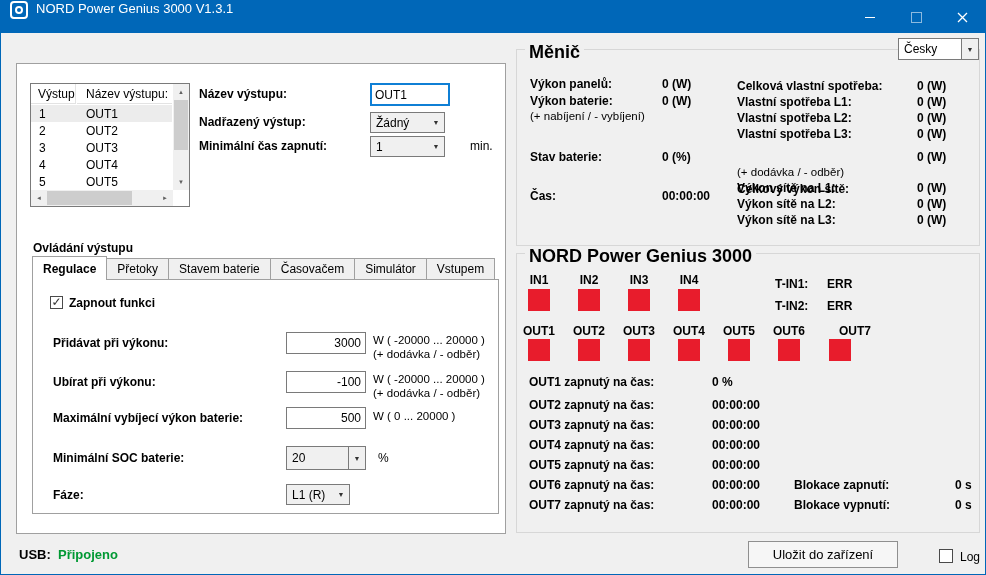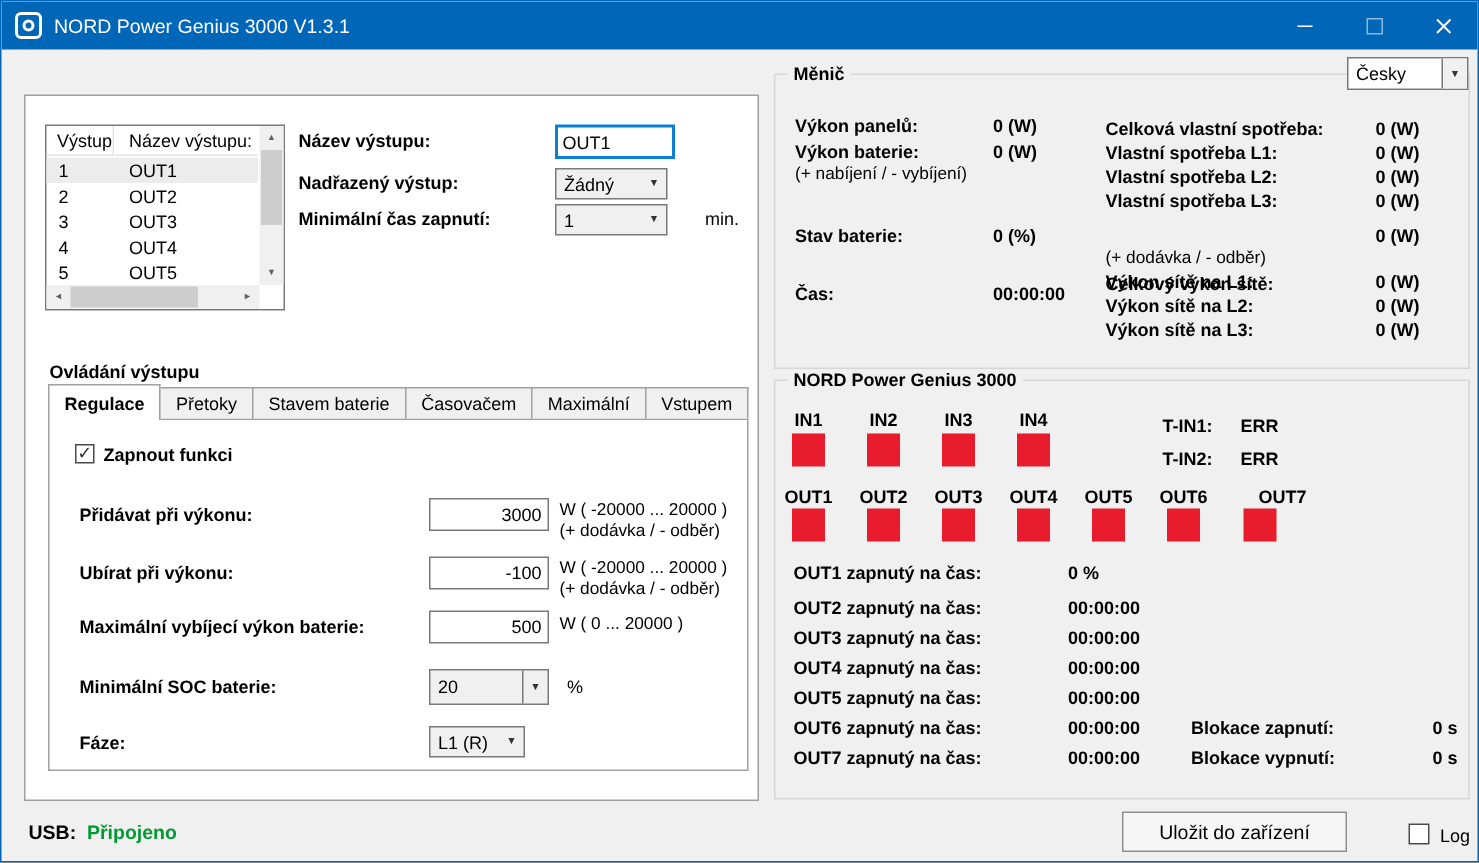--- a/index.html
+++ b/index.html
@@ -1,20 +1,20 @@
 <!DOCTYPE html>
 <html><head>
 <meta charset="utf-8">
 <style>
   html,body{margin:0;padding:0;background:#555;}
   #window{position:relative;width:986px;height:575px;background:#f0f0f0;border:1px solid #0067b8;
           box-sizing:border-box;font-family:"Liberation Sans",sans-serif;color:#000;overflow:hidden;}
 
   
-  .titlebar{position:absolute;left:0;top:0;width:100%;height:32px;background:#0067b8;display:flex;align-items:center;}
+  .titlebar{position:absolute;left:0;top:0;width:100%;height:32px;background:#0067b8;display:flex;}
   .app-icon{width:18px;height:18px;border:2px solid #fff;border-radius:4px;margin-left:9px;
             display:flex;align-items:center;justify-content:center;box-sizing:border-box;flex:0 0 auto;}
   .app-icon-inner{width:8px;height:8px;border:2px solid #fff;border-radius:50%;box-sizing:border-box;}
   .title-text{color:#fff;font-size:13px;margin-left:8px;white-space:nowrap;}
   .win-btns{margin-left:auto;display:flex;height:100%;}
   .win-btn{width:46px;height:32px;display:flex;align-items:center;justify-content:center;}
   .min-glyph{width:10px;height:1px;background:#fff;}
   .max-glyph{width:9px;height:9px;border:1px solid rgba(255,255,255,.55);}
 
   
@@ -57,21 +57,21 @@
   .lb-row{height:17px;display:flex;align-items:center;}
   .lb-row.selected{background:#ececec;}
   .lb-c1{width:45px;padding-left:8px;box-sizing:border-box;}
   .lb-c2{padding-left:10px;}
   .scroll{position:absolute;background:#f0f0f0;}
   .sb-btn{position:absolute;color:#606060;font-size:6px;display:flex;align-items:center;justify-content:center;width:16px;height:16px;}
   .sb-thumb{position:absolute;background:#cdcdcd;}
 
   
   .groupbox{position:absolute;border:1px solid #d7d7d7;box-sizing:border-box;}
-  .gb-title{position:absolute;top:-8px;left:8px;background:#f0f0f0;padding:0 4px;font-size:12px;font-weight:bold;white-space:nowrap;}
+  .gb-title{position:absolute;top:-8px;left:8px;background:#f0f0f0;padding:0 4px;font-size:18px;font-weight:bold;white-space:nowrap;}
 
   
   .indicator{position:absolute;width:22px;height:22px;background:#e81c2c;}
   .io-lbl{position:absolute;width:44px;text-align:center;font-size:12px;font-weight:bold;}
 
   
   .btn{position:absolute;background:#f6f6f6;border:1px solid #8f8f8f;font-size:13px;font-family:inherit;
        display:flex;align-items:center;justify-content:center;box-sizing:border-box;}
   .usb-lbl{position:absolute;font-size:13px;font-weight:bold;}
   .usb-val{position:absolute;font-size:13px;font-weight:bold;color:#009933;}
@@ -159,21 +159,21 @@
     </div>
     <div class="plain" style="left:453px;top:75px;">min.</div>
 
     <div class="lbl" style="left:16px;top:177px;">Ovládání výstupu</div>
 
     <div class="tabstrip" style="left:15px;top:191px;height:24px;">
       <div class="tab selected boldsel" style="height:24px;line-height:24px;">Regulace</div>
       <div class="tab" style="height:21px;line-height:21px;">Přetoky</div>
       <div class="tab" style="height:21px;line-height:21px;">Stavem baterie</div>
       <div class="tab" style="height:21px;line-height:21px;">Časovačem</div>
-      <div class="tab" style="height:21px;line-height:21px;">Maximální</div>
+      <div class="tab" style="height:21px;line-height:21px;">Simulátor</div>
       <div class="tab" style="height:21px;line-height:21px;">Vstupem</div>
     </div>
 
     <div class="page" style="left:15px;top:215px;width:467px;height:235px;">
       <div class="checkbox" style="left:17px;top:16px;">
         <span class="chk">✓</span>
       </div>
       <div class="lbl" style="left:36px;top:16px;">Zapnout funkci</div>
 
       <div class="lbl" style="left:20px;top:56px;">Přidávat při výkonu:</div>

